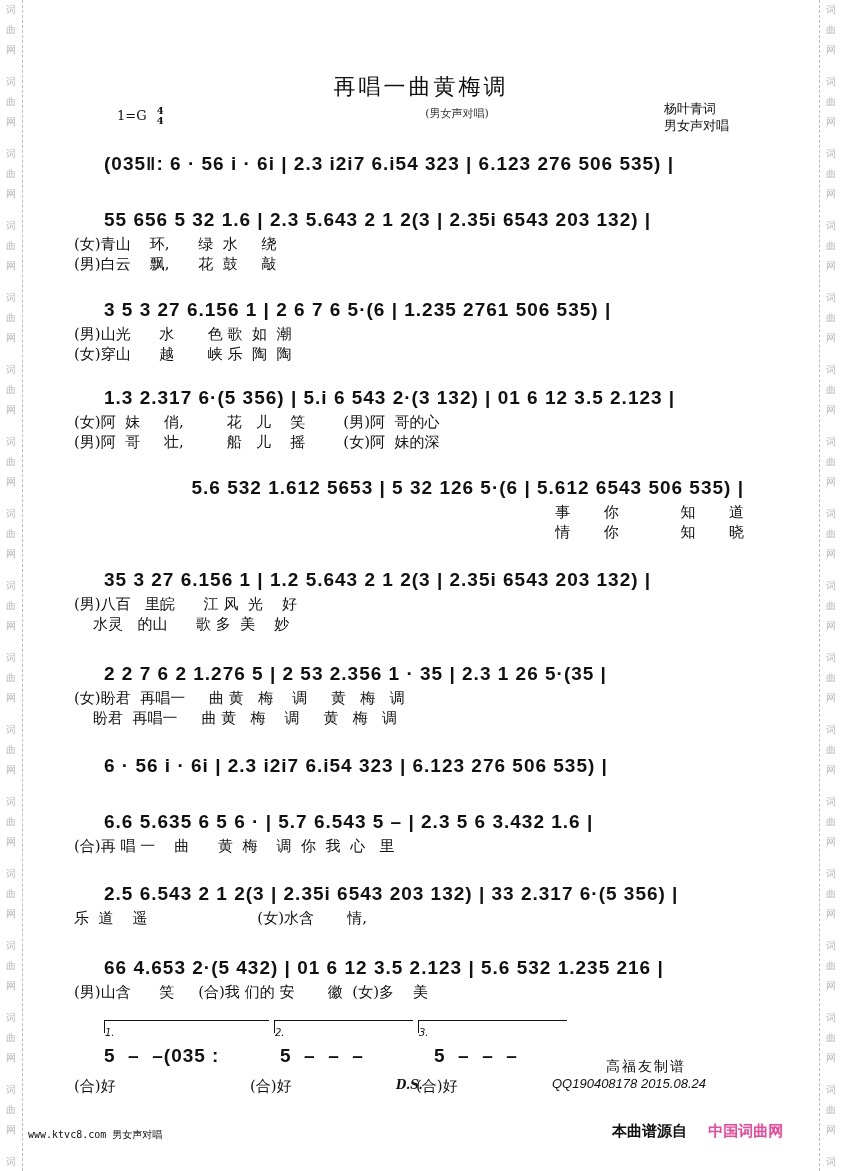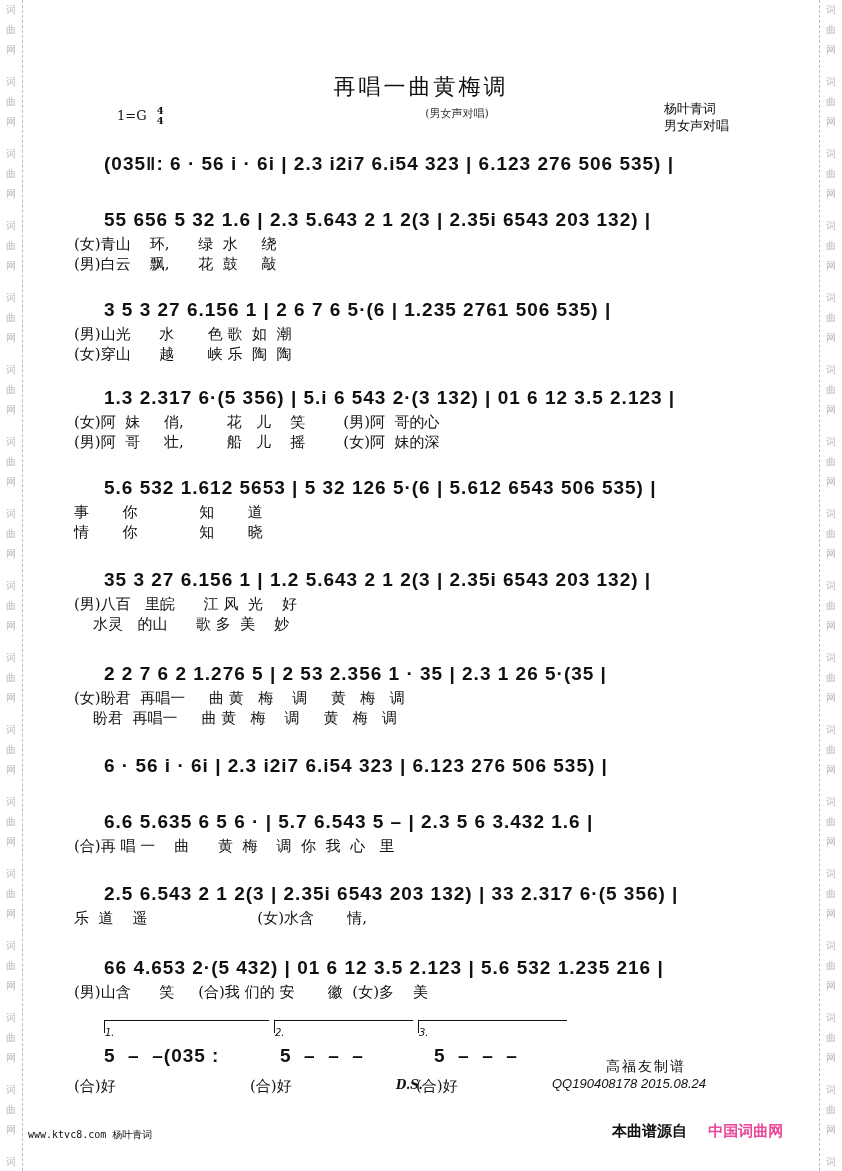--- a/index.html
+++ b/index.html
@@ -226,21 +226,21 @@
     <div class="row" style="top: 296px;">
       <div class="notes">3 5 3 27 6.156 1 | 2 6 7 6 5·(6 | 1.235 2761 506 535) |</div>
       <div class="lyr">(男)山光      水       色 歌  如  潮</div>
       <div class="lyr">(女)穿山      越       峡 乐  陶  陶</div>
     </div>
     <div class="row" style="top: 384px;">
       <div class="notes">1.3 2.317 6·(5 356) | 5.i 6 543 2·(3 132) | 01 6 12 3.5 2.123 |</div>
       <div class="lyr">(女)阿  妹     俏,         花   儿    笑        (男)阿  哥的心</div>
       <div class="lyr">(男)阿  哥     壮,         船   儿    摇        (女)阿  妹的深</div>
     </div>
-    <div class="row" style="top: 474px;">
+    <div class="row" style="top: 474px; text-align: right;">
       <div class="notes">5.6 532 1.612 5653 | 5 32 126 5·(6 | 5.612 6543 506 535) |</div>
       <div class="lyr">事       你             知       道</div>
       <div class="lyr">情       你             知       晓</div>
     </div>
     <div class="row" style="top: 566px;">
       <div class="notes">35 3 27 6.156 1 | 1.2 5.643 2 1 2(3 | 2.35i 6543 203 132) |</div>
       <div class="lyr">(男)八百   里皖      江 风  光    好</div>
       <div class="lyr">    水灵   的山      歌 多  美    妙</div>
     </div>
     <div class="row" style="top: 660px;">
@@ -274,17 +274,17 @@
   <div class="notes" style="position:absolute;top:22px;left:330px;">5  –  –  –</div>
   <div class="lyr" style="position:absolute;top:56px;left:0;">(合)好</div>
   <div class="lyr" style="position:absolute;top:56px;left:176px;">(合)好</div>
   <div style="position:absolute;top:58px;left:292px;" class="ds">D.S.</div>
   <div class="lyr" style="position:absolute;top:56px;left:342px;">(合)好</div>
 </div>
 
 <div class="maker">高福友制谱</div>
 <div class="qq">QQ190408178 2015.08.24</div>
 
-<div class="footer-left">www.ktvc8.com 杨叶青词</div>
+<div class="footer-left">www.ktvc8.com 男女声对唱</div>
 <div class="footer-right">
   <span>本曲谱源自</span>
   <span class="brand">中国词曲网</span>
 </div>
 
 </body></html>

